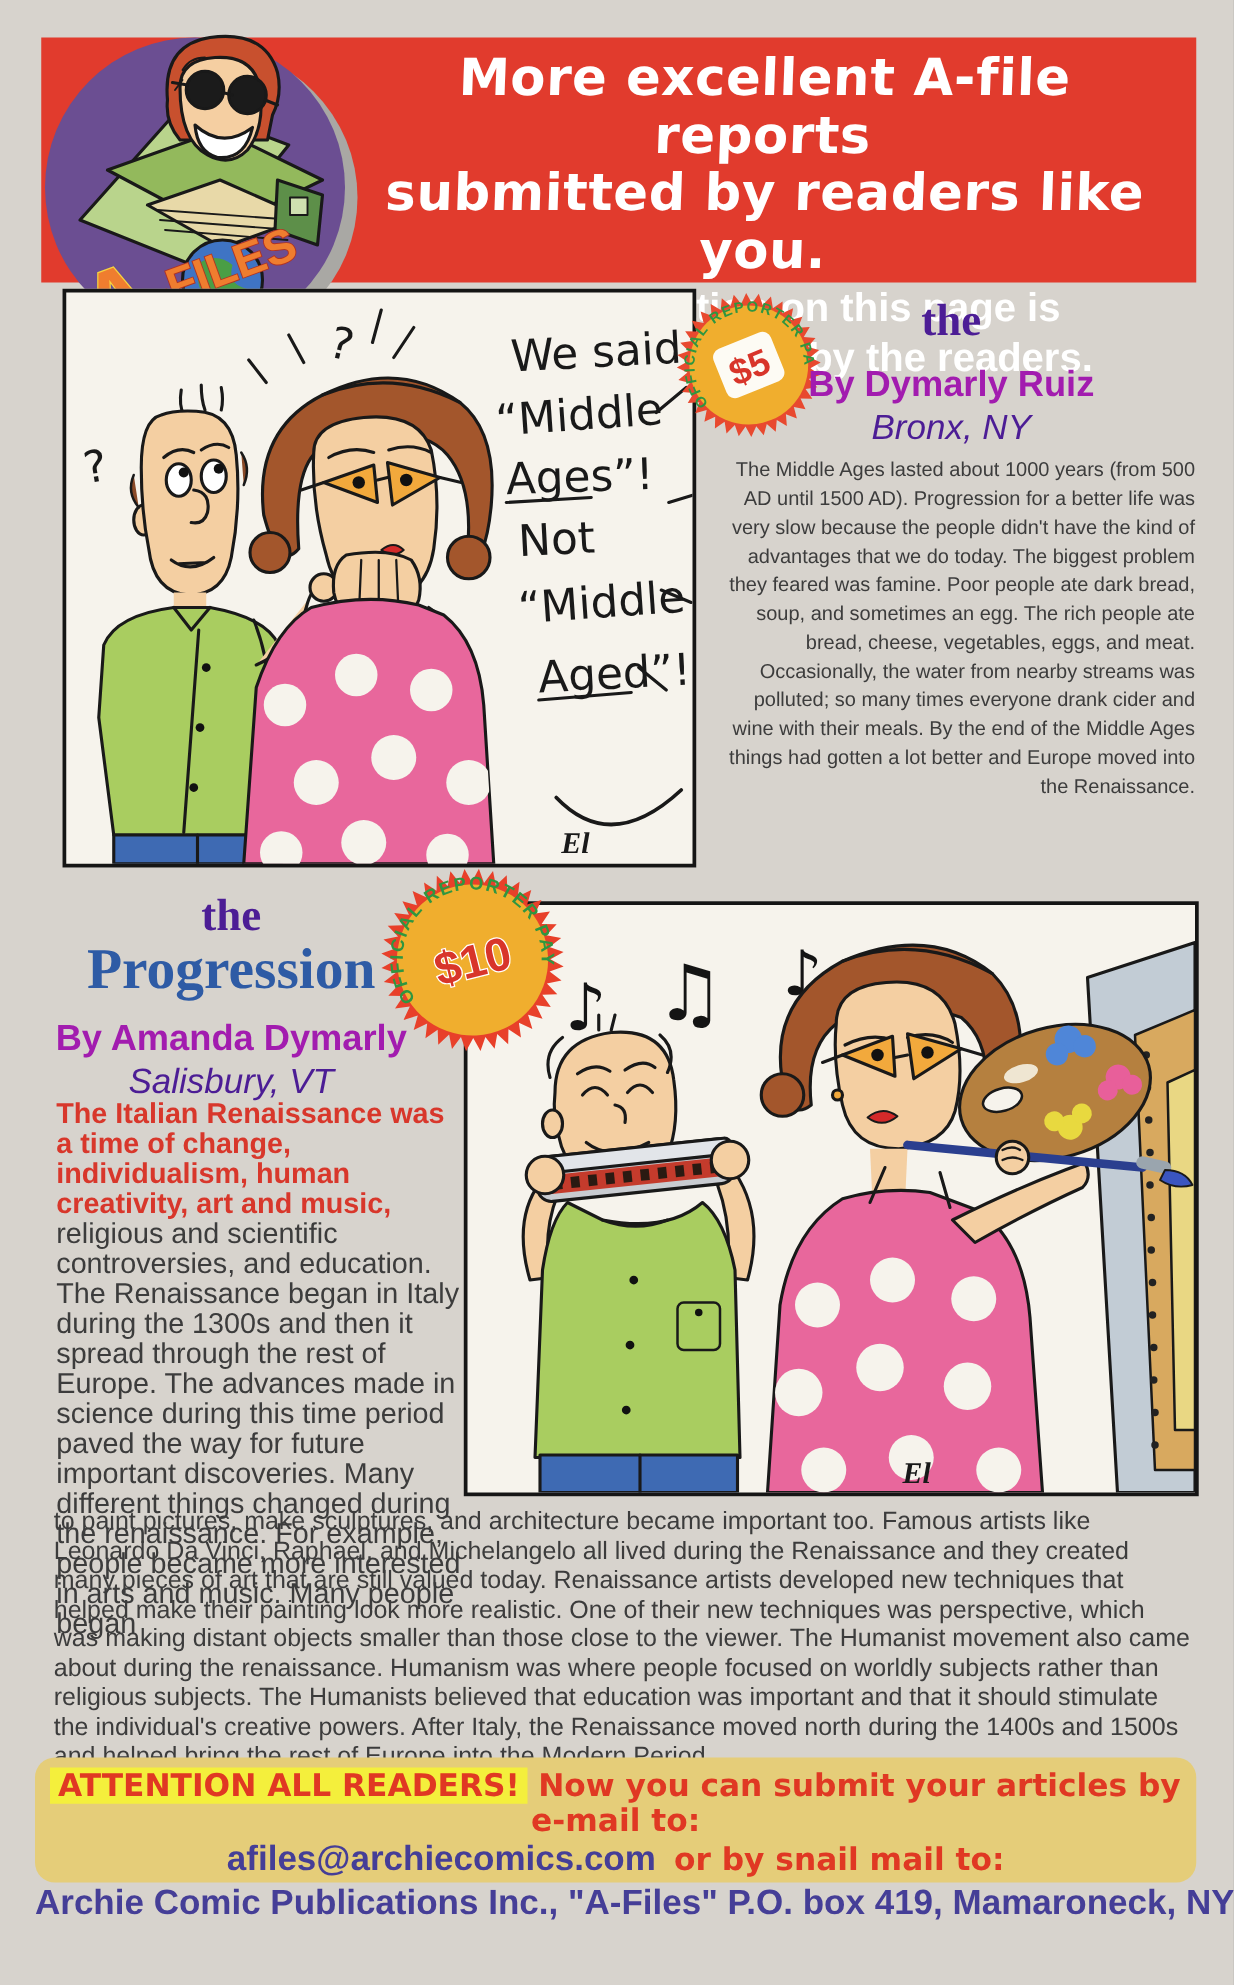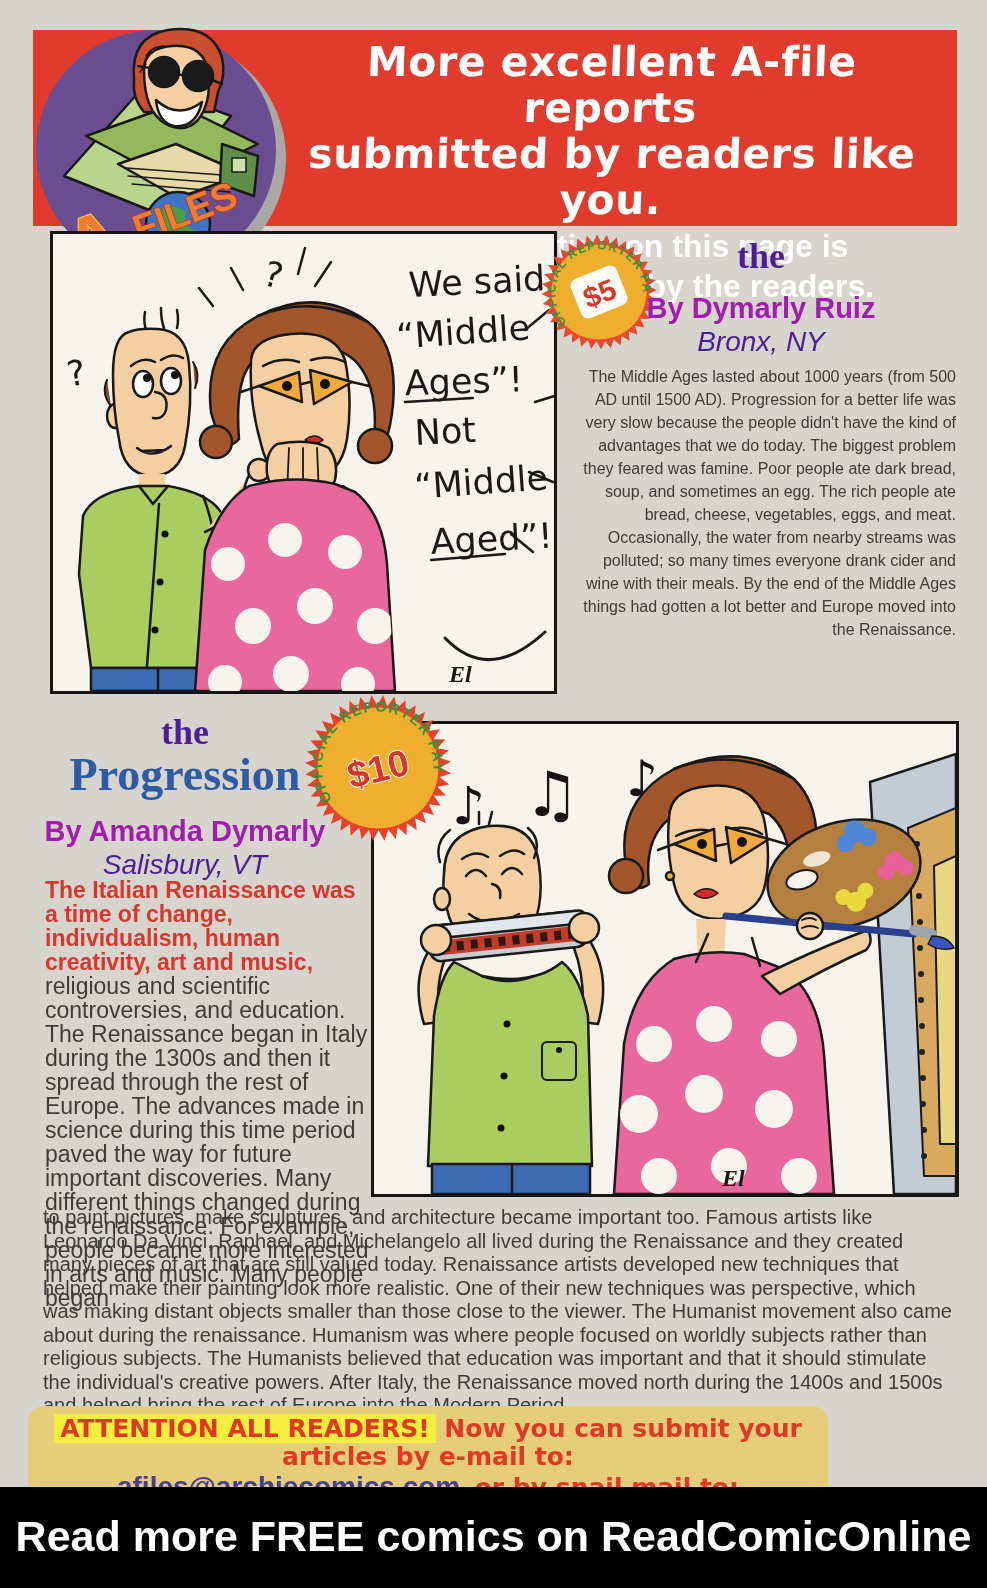--- a/index.html
+++ b/index.html
@@ -29,21 +29,21 @@
   .t-the{font-family:"Liberation Serif",serif;font-weight:bold;color:#4c1d95;font-size:36px;line-height:1.05;}
   .t-big{font-family:"Liberation Serif",serif;font-weight:bold;color:#2e5ba5;font-size:50px;line-height:1.02;}
   .t-big2{font-family:"Liberation Serif",serif;font-weight:bold;color:#2e5ba5;font-size:46px;line-height:1.02;}
   .byline{font-size:29px;font-weight:bold;color:#a21caf;margin-top:16px;}
   .loc{font-size:28px;font-style:italic;color:#4c1d95;margin-top:1px;}
   .body-txt{font-size:16px;line-height:23px;text-align:right;color:#3c3c3c;margin-top:7px;}
   #ren-col{position:absolute;left:45px;top:878px;width:326px;font-size:23px;line-height:24px;color:#3c3c3c;}
   .lead-red{color:#d8372b;font-weight:bold;}
   #ren-full{position:absolute;left:43px;top:1206px;width:912px;font-size:20px;line-height:23.5px;color:#3c3c3c;}
   
-  #attention{position:absolute;left:28px;top:1406px;width:800px;height:100px;background:#e5cd79;
+  #attention{position:absolute;left:28px;top:1406px;width:929px;height:100px;background:#e5cd79;
              border-radius:16px;text-align:center;padding-top:9px;box-sizing:border-box;z-index:5;}
   .att-l1{font-size:25px;font-weight:bold;color:#e03823;font-family:"DejaVu Sans",sans-serif;line-height:28px;}
   .att-hl{background:#f4ef3c;padding:0 6px;}
   .att-l2{line-height:31px;}
   .att-email{font-size:28px;font-weight:bold;color:#453e97;}
   .att-or{font-size:25px;font-weight:bold;color:#e03823;margin-left:10px;font-family:"DejaVu Sans",sans-serif;}
   .att-addr{font-size:28px;font-weight:bold;color:#453e97;white-space:nowrap;line-height:30px;}
   
   #footer{position:absolute;left:0;top:1487px;width:987px;height:101px;background:#000;z-index:10;}
   #footer span{display:block;text-align:center;color:#fff;font-weight:bold;font-size:43px;line-height:98px;
@@ -365,17 +365,14 @@
       <span class="att-hl">ATTENTION ALL READERS!</span>
       <span>Now you can submit your articles by e-mail to:</span>
     </div>
     <div class="att-l2">
       <span class="att-email">afiles@archiecomics.com</span>
       <span class="att-or">or by snail mail to:</span>
     </div>
     <div class="att-addr">Archie Comic Publications Inc., "A-Files" P.O. box 419, Mamaroneck, NY 10543-0419</div>
   </div>
 
-  <div id="footer">
-    <span>Read more FREE comics on ReadComicOnline</span>
-  </div>
 
 </div>
 
 </body></html>

